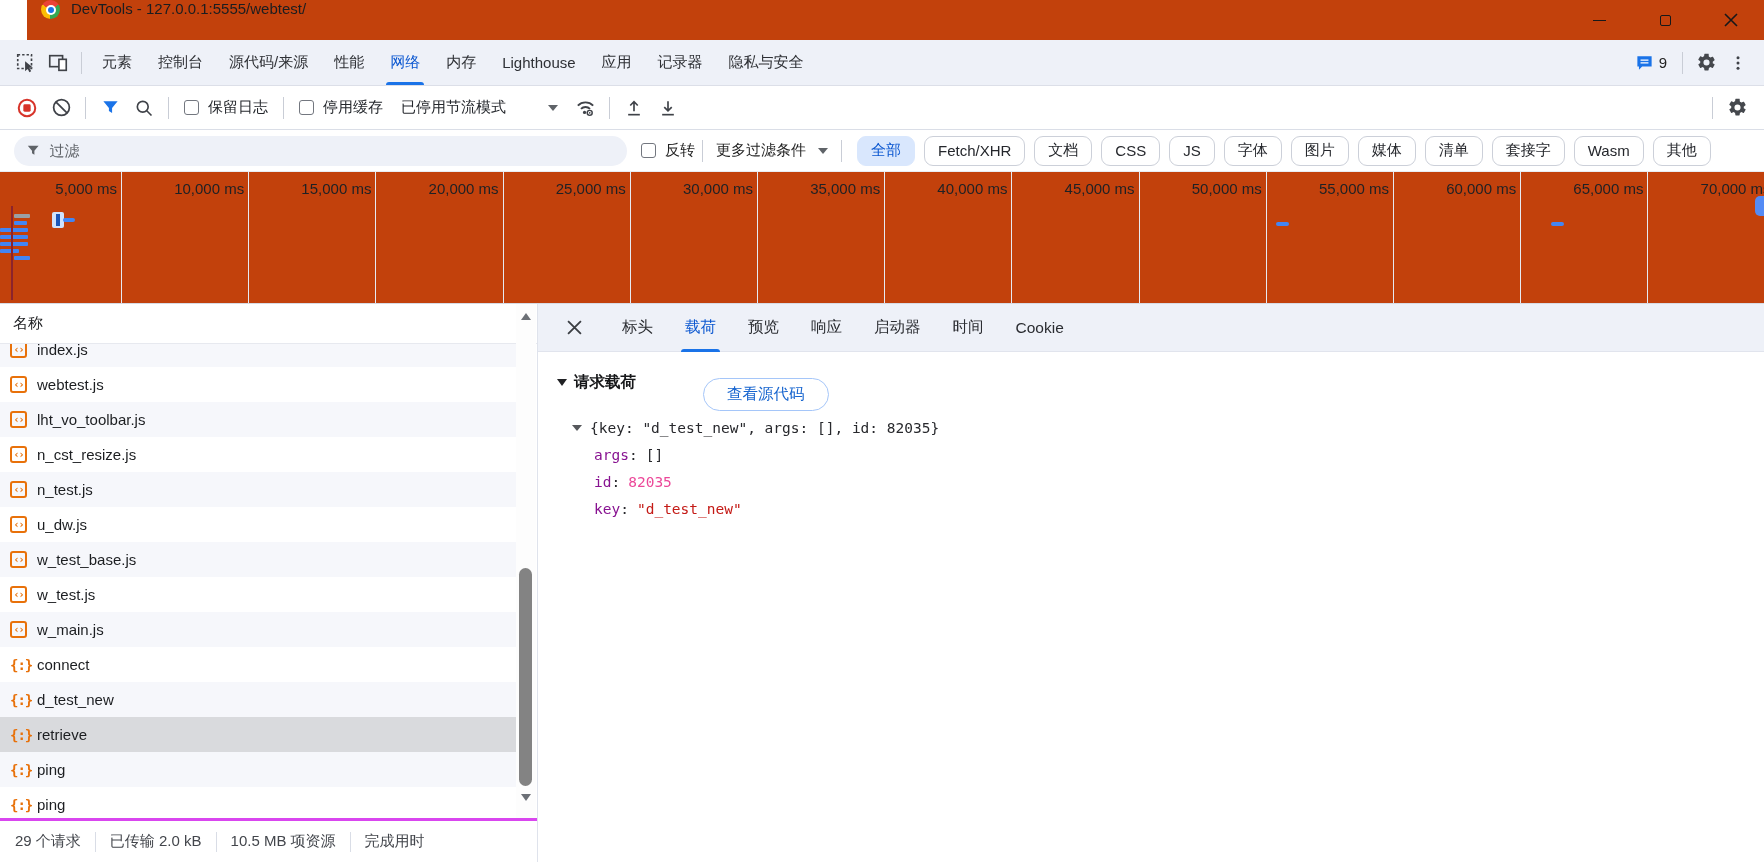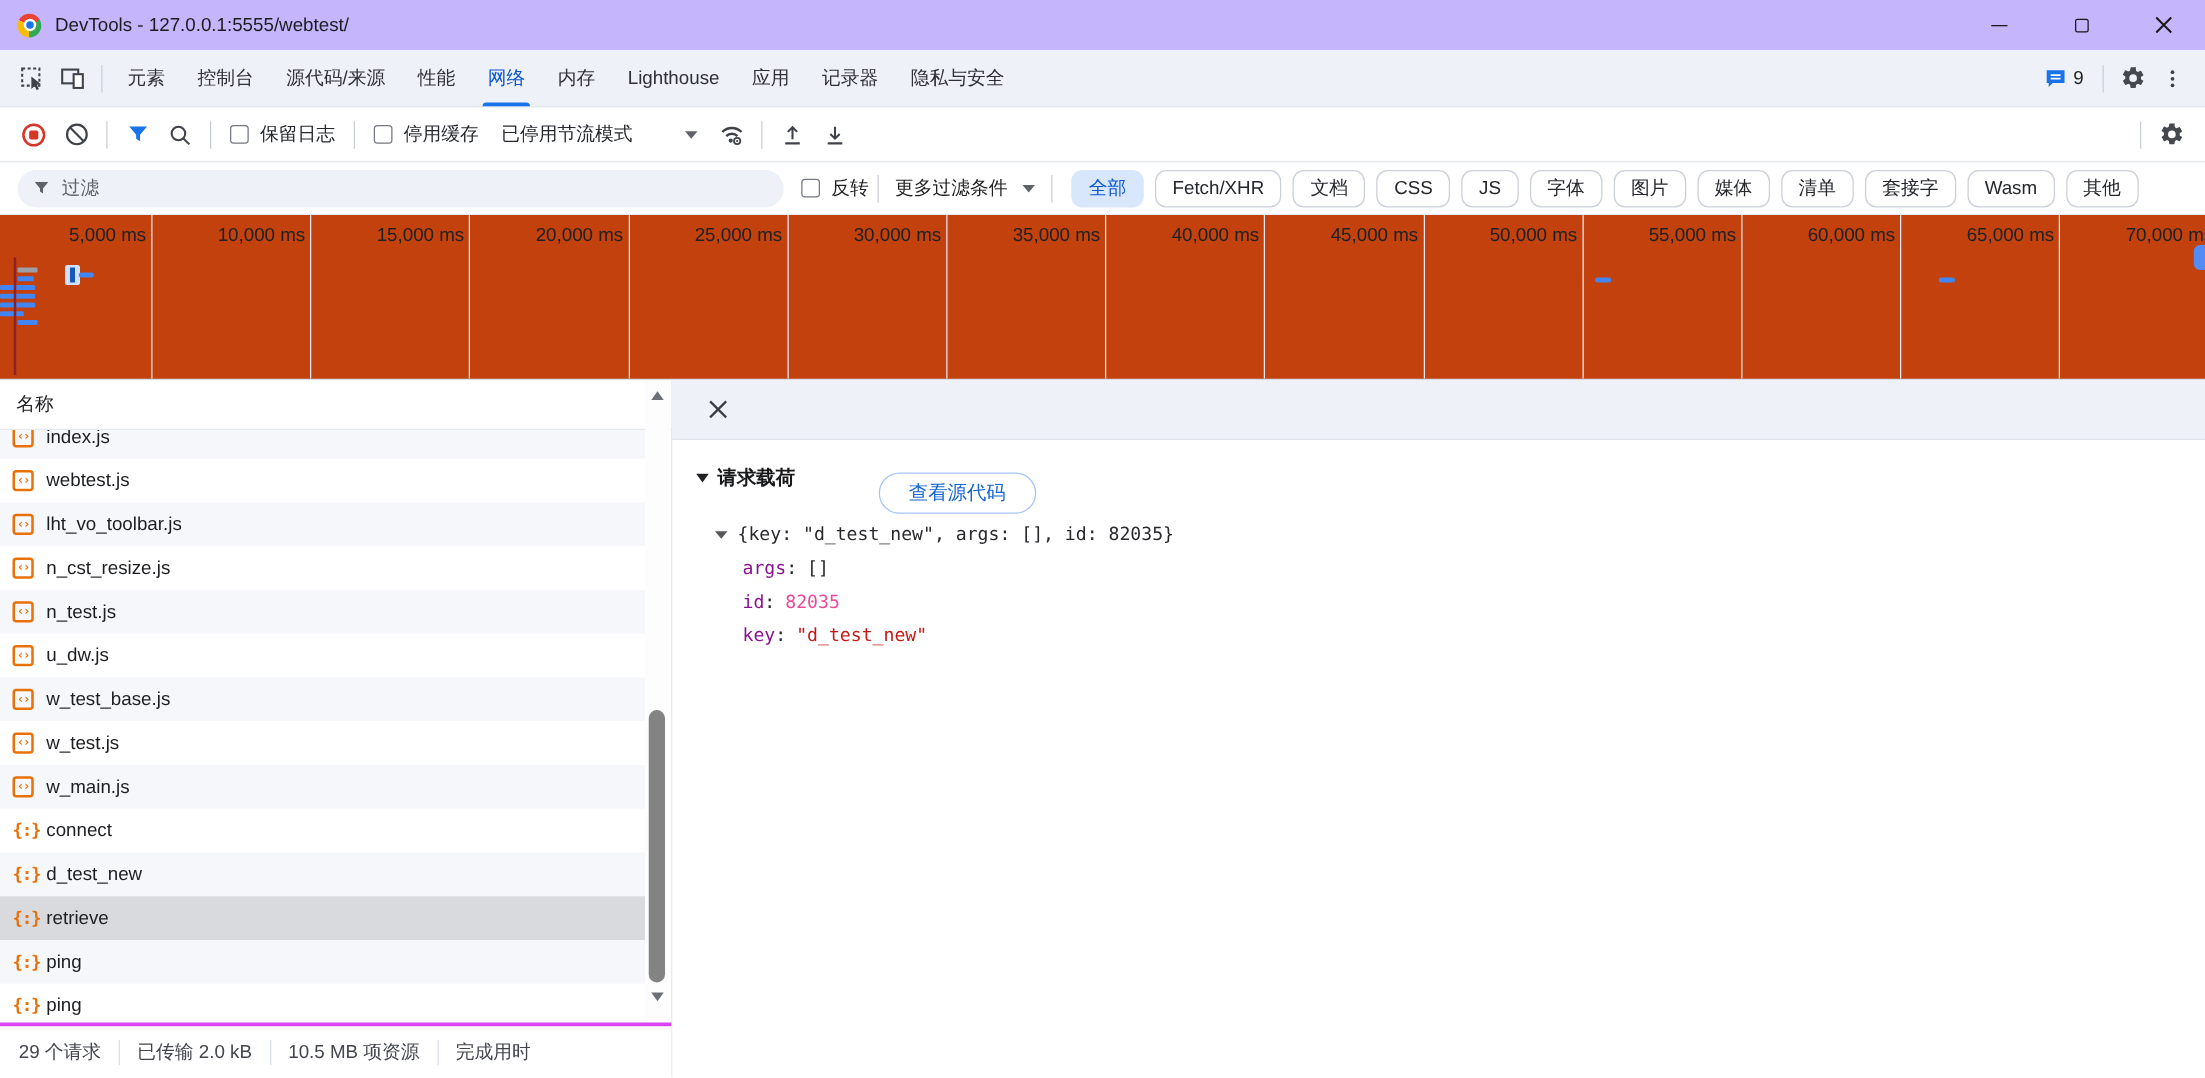--- a/index.html
+++ b/index.html
@@ -2,21 +2,21 @@
 <html><head>
 <meta charset="utf-8">
 <style>
   * { box-sizing: border-box; margin: 0; padding: 0; }
   html,body { width:1764px; height:862px; overflow:hidden; }
   body {
     font-family:"Liberation Sans","DejaVu Sans",sans-serif;
     color:#1f1f1f; background:#fff; position:relative; font-size:15px;
   }
   
-  .titlebar { height:40px; background:#c4b5fd; display:flex; align-items:center; padding-left:14px; }
+  .titlebar { height:40px; background:#c2410c; display:flex; padding-left:14px;margin-left:27px; }
   .chrome-logo { width:19px; height:19px; border-radius:50%; position:relative; flex:0 0 auto;
     background:conic-gradient(from 60deg,#34a853 0 120deg,#fbbc05 0 240deg,#ea4335 0 360deg); }
   .chrome-logo::before { content:""; position:absolute; inset:4.5px; background:#fff; border-radius:50%; }
   .chrome-logo::after { content:""; position:absolute; inset:6.5px; background:#1a73e8; border-radius:50%; }
   .title-text { margin-left:11px; font-size:15px; color:#1b1d20; }
   .win-controls { margin-left:auto; display:flex; height:100%; }
   .win-btn { width:66px; height:100%; display:flex; align-items:center; justify-content:center; }
   .glyph-min { width:13px; height:0; border-top:1.6px solid #17181a; }
   .glyph-max { width:11px; height:11px; border:1.6px solid #17181a; border-radius:2px; }
   
@@ -399,20 +399,29 @@
       </div>
   </div>
   <div class="divider-v"></div>
   <div class="right">
     <div class="dtabs">
       <div class="close-x">
         <svg width="15" height="15" viewBox="0 0 14 14">
             <path d="M1 1 L13 13 M13 1 L1 13" stroke="#3b3e43" stroke-width="1.7"></path>
           </svg>
       </div>
+      <div id="detail-tabs" style="display:flex;align-items:center;height:100%;">
+          <div class="dtab">标头</div>
+          <div class="dtab active">载荷</div>
+          <div class="dtab">预览</div>
+          <div class="dtab">响应</div>
+          <div class="dtab">启动器</div>
+          <div class="dtab">时间</div>
+          <div class="dtab">Cookie</div>
+        </div>
     </div>
     <div class="dcontent">
       <div class="sec-head">
         <span class="tri-sec"></span>
         <span class="sec-label">请求载荷</span>
       </div>
       <button class="view-src">查看源代码</button>
       <div class="tree">
         <div class="tree-line">
           <span class="tri-tree"></span>

